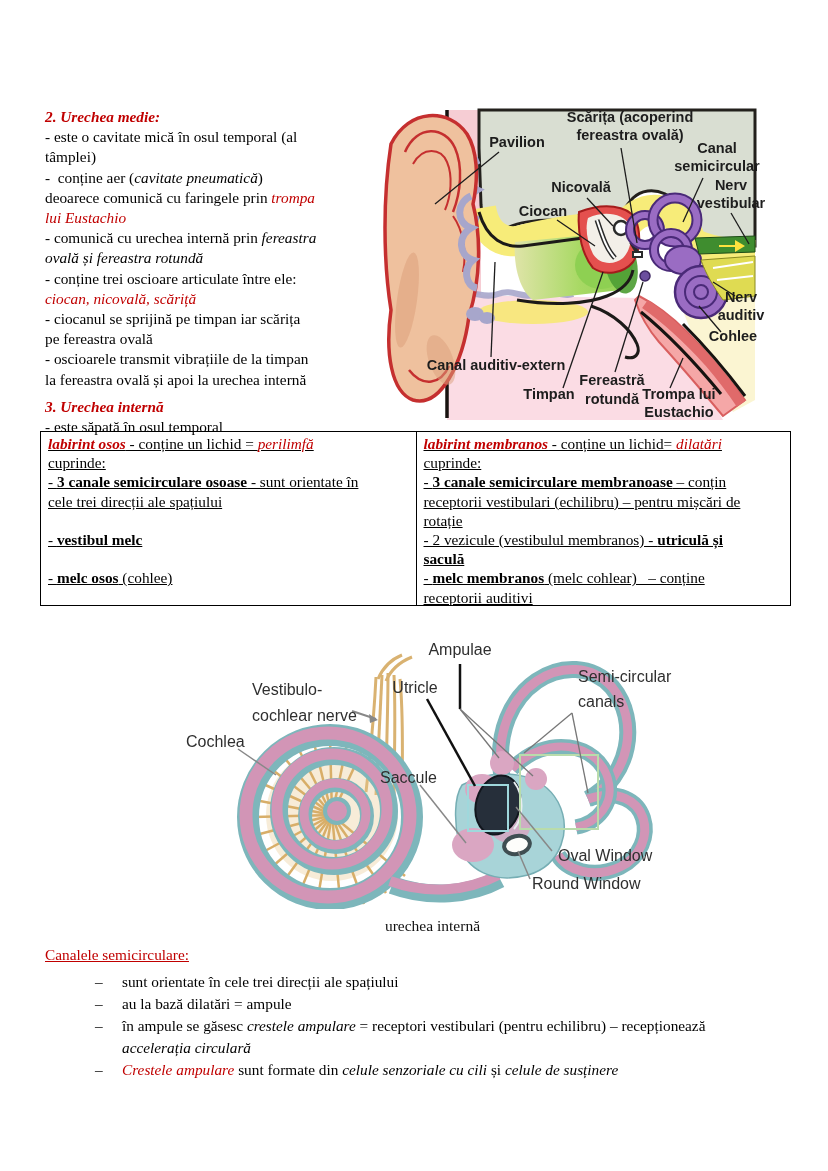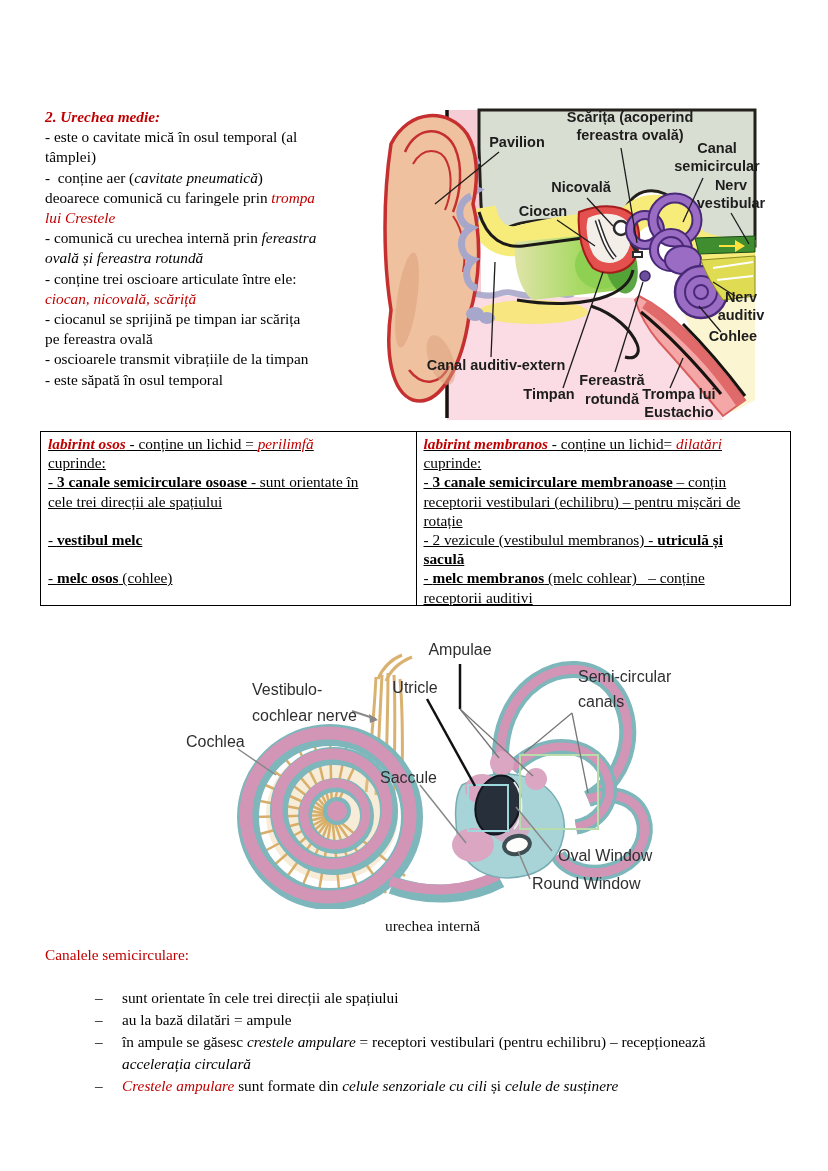--- a/index.html
+++ b/index.html
@@ -15,49 +15,51 @@
   #sec3-head{margin-top:7px;}
   .tbl{left:40px;top:431px;width:751px;height:175px;border:1.6px solid #000;
        display:flex;box-sizing:border-box;}
   .tcell{width:50%;box-sizing:border-box;padding:2px 7px;line-height:19.2px;text-decoration:underline;}
   .tcell .ln{min-height:19.2px;}
   .tcell + .tcell{border-left:1.6px solid #000;}
   #d1{left:383px;top:100px;width:445px;height:322px;}
   #d2{left:180px;top:637px;width:505px;}
   #d2 .caption{text-align:center;margin-top:4px;font-size:15.5px;color:#111;}
   #bottom{left:45px;top:944px;width:748px;line-height:22px;}
-  #bottom .head{color:#c00000;margin-bottom:21px;}
+  #bottom .head{color:#c00000;text-decoration:underline;margin-bottom:5px;}
   .b-row{display:flex;}
   .mk{flex:none;width:27px;margin-left:50px;}
   .bt{flex:1;white-space:pre-wrap;}
   svg text{font-family:"Liberation Sans",sans-serif;}
   .d1lbl{font-size:14.5px;font-weight:700;fill:#1d1d1d;}
   .d2lbl{font-size:16px;font-weight:400;fill:#2f2f2f;}
 </style>
 </head>
 <body>
 
 <div class="page">
 
   <div class="abs" id="sec2">
     <div class="h-red">2. Urechea medie:</div>
     <div>
         <div class="ln"><span>- este o cavitate mică în osul temporal (al</span></div>
         <div class="ln"><span>tâmplei)</span></div>
         <div class="ln"><span>-  conține aer (</span><span class="it">cavitate pneumatică</span><span>)</span></div>
         <div class="ln"><span>deoarece comunică cu faringele prin </span><span class="rd it">trompa</span></div>
-        <div class="ln"><span class="rd it">lui Crestele</span></div>
+        <div class="ln"><span class="rd it">lui Eustachio</span></div>
         <div class="ln"><span>- comunică cu urechea internă prin </span><span class="it">fereastra</span></div>
         <div class="ln"><span class="it">ovală și fereastra rotundă</span></div>
         <div class="ln"><span>- conține trei oscioare articulate între ele:</span></div>
         <div class="ln"><span class="rd it">ciocan, nicovală, scăriță</span></div>
         <div class="ln"><span>- ciocanul se sprijină pe timpan iar scărița</span></div>
         <div class="ln"><span>pe fereastra ovală</span></div>
         <div class="ln"><span>- oscioarele transmit vibrațiile de la timpan</span></div>
-      </div>
+        <div class="ln"><span>la fereastra ovală și apoi la urechea internă</span></div>
+      </div>
+    <div class="h-red" id="sec3-head">3. Urechea internă</div>
     <div>
         <div class="ln"><span>- este săpată în osul temporal</span></div>
       </div>
   </div>
 
   <div class="abs" id="d1">
   <svg viewBox="0 0 445 322" width="445" height="322">
     <defs>
       <linearGradient id="canalGrad" x1="0" y1="0" x2="1" y2="0">
         <stop offset="0" stop-color="#dfe4a8"></stop>

